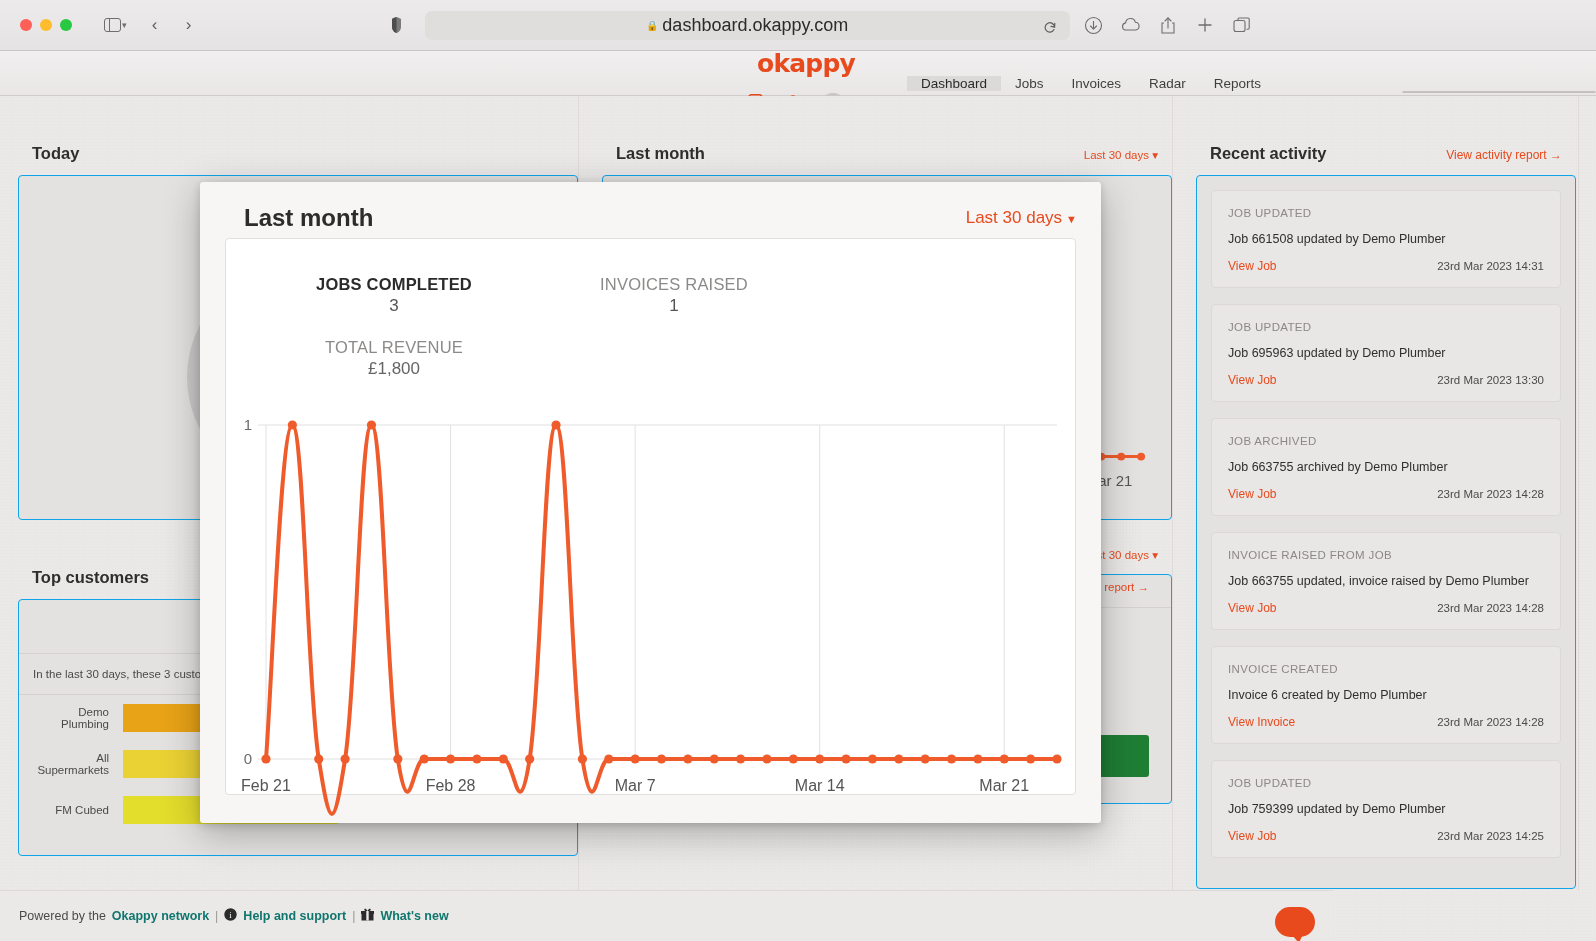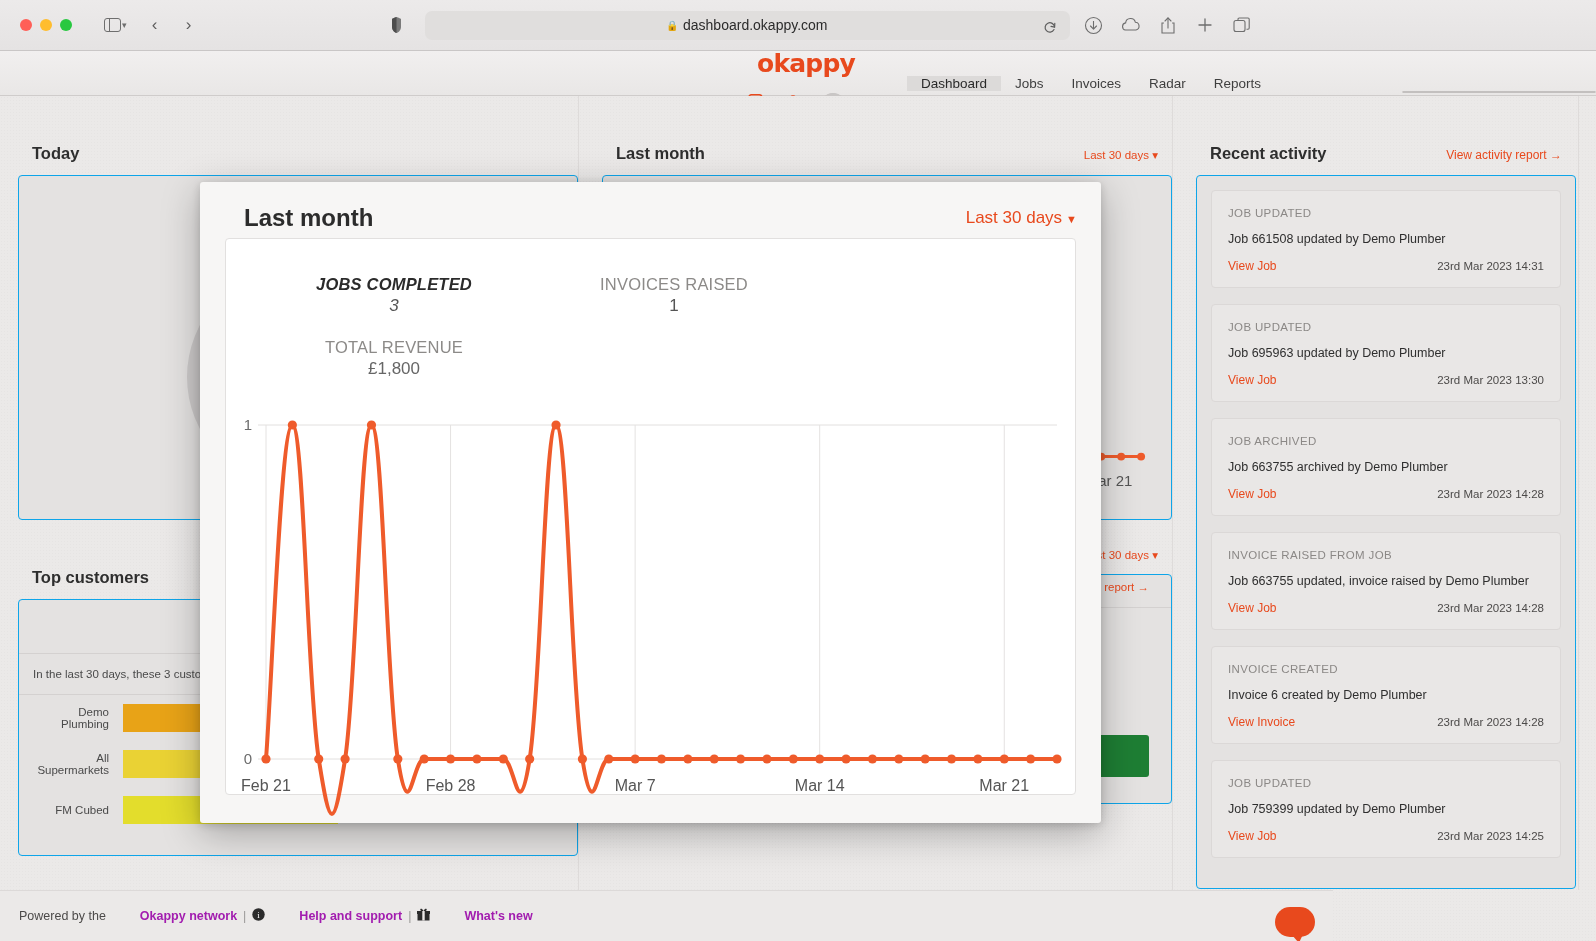--- a/index.html
+++ b/index.html
@@ -32,21 +32,21 @@
   .nav-arrows { display: flex; margin-left: 14px; gap: 6px; }
   .nav-arrows .chrome-btn { font-size: 17px; font-weight: 300; color: #5d5d5d; }
 
   .shield-btn { margin-left: 180px; }
 
   .url-bar {
     width: 645px; height: 29px; background: #e0dedd; border-radius: 7px;
     display: flex; align-items: center; justify-content: center;
     margin-left: 14px; position: relative;
   }
-  .url-text { font-size: 14px; color: #2b2b2b; }
+  .url-text { font-size: 18px; color: #2b2b2b; }
   .lock-glyph { font-size: 10px; margin-right: 4px; color: #4a4a4a; }
   .reload-btn { position: absolute; right: 6px; top: 4px; }
 
   .right-chrome { display: flex; align-items: center; margin-left: 10px; gap: 9px; }
 
   
   .appbar {
     position: absolute; top: 51px; left: 0; width: 1596px; height: 45px;
     background: linear-gradient(#f1efef, #e9e7e6);
     border-bottom: 1px solid #cfcccb;
@@ -161,21 +161,21 @@
   .act-link { font-size: 12px; color: #e8491d; text-decoration: none; }
   .act-time { font-size: 11.5px; color: #4c4a49; }
 
   
   .footer {
     position: absolute; left: 0; bottom: 0; width: 1333px; height: 51px;
     background: #ebe9e8; border-top: 1px solid #dcd9d8;
     display: flex; align-items: center; font-size: 12.5px; color: #4c4a49;
   }
   .footer-inner { margin-left: 19px; display: flex; align-items: center; gap: 6px; }
-  .footer a { color: #a21caf; font-weight: 700; text-decoration: none; margin-left: 28px; }
+  .footer a { color: #0f766e; font-weight: 700; text-decoration: none; }
   .footer .sep { color: #9c9a99; }
   .chat-bubble {
     position: absolute; right: 18px; bottom: 4px; width: 40px; height: 30px;
     background: #e8491d; border-radius: 18px;
   }
   .chat-bubble::after {
     content: ""; position: absolute; right: 12px; bottom: -6px;
     border-left: 8px solid transparent; border-right: 4px solid transparent;
     border-top: 9px solid #e8491d;
   }
@@ -197,21 +197,21 @@
   .modal-title { font-size: 24px; font-weight: 700; color: #2c2c2c; }
   .modal-range { font-size: 17px; color: #e8491d; cursor: pointer; }
   .modal-caret { font-size: 11px; margin-left: 4px; }
 
   .modal-body {
     position: absolute; left: 25px; right: 25px; top: 56px; bottom: 28px;
     background: #fff; border: 1px solid #e2e0df; border-radius: 4px;
   }
   .stats { display: flex; padding: 36px 0 0 0; }
   .stat { text-align: center; }
-  .stat.jobs { width: 280px; margin-left: 28px; font-style: italic; }
+  .stat.jobs { width: 280px; margin-left: 28px; }
   .stat.invoices { width: 280px; }
   .stat-label { font-size: 16.5px; letter-spacing: .2px; }
   .stat.jobs .stat-label { font-weight: 700; color: #2b2b2b; }
   .stat.invoices .stat-label { color: #8c8a88; }
   .stat-value { font-size: 17px; color: #555; margin-top: 2px; }
   .stat.rev { width: 280px; margin-left: 28px; text-align: center; margin-top: 22px; }
   .stat.rev .stat-label { color: #8c8a88; }
   .stat.rev .stat-value { font-size: 17px; color: #666; }
 
   .chartzone { position: absolute; left: 0; right: 0; top: 168px; bottom: 14px; }

